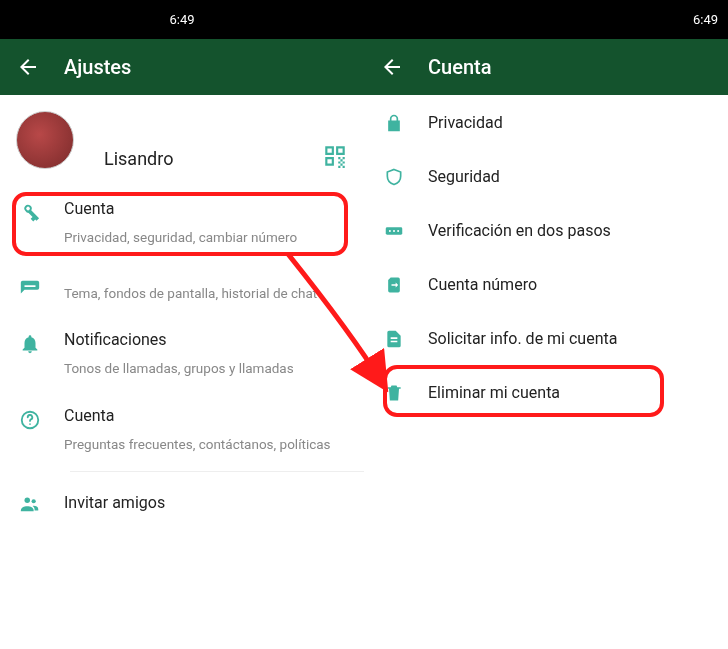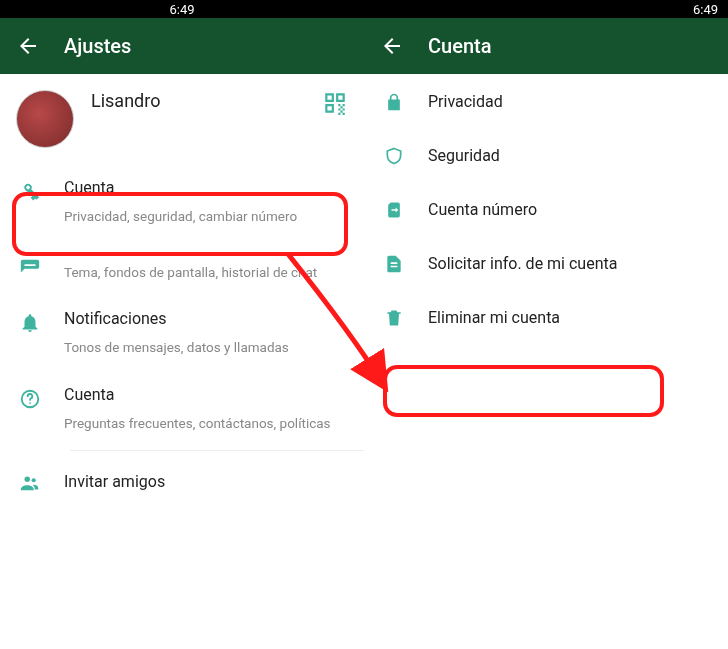--- a/index.html
+++ b/index.html
@@ -1,23 +1,23 @@
 <!DOCTYPE html>
 <html><head>
   <meta charset="utf-8">
   <style>
     * { margin: 0; padding: 0; box-sizing: border-box; font-family: Roboto, -apple-system, sans-serif; }
     body { width: 728px; height: 649px; display: flex; position: relative; background: #fff; overflow: hidden; }
     .pane { width: 50%; height: 100%; position: relative; background: #fff; }
-    .status-bar { height: 18px; background: #000; color: #fff; display: flex; justify-content: flex-end; align-items: center; padding-right: 10px; font-size: 13px; }
+    .status-bar { height: 39px; background: #000; color: #fff; display: flex; justify-content: flex-end; align-items: center; padding-right: 10px; font-size: 13px; }
     .status-bar.left-status { justify-content: center; padding-right: 0; }
     .app-bar { height: 56px; background: #14532d; color: #fff; display: flex; align-items: center; padding: 0 16px; gap: 24px; }
     .app-bar .title { font-size: 20px; font-weight: 500; }
     .back-arrow { cursor: pointer; display:flex; align-items:center; }
-    .profile-row { display: flex; align-items: flex-start; padding: 16px 16px 16px 16px; gap: 17px; }
+    .profile-row { display: flex; align-items: flex-end; padding: 16px 16px 16px 16px; gap: 30px; }
     .avatar { width: 58px; height: 58px; border-radius: 50%; background: radial-gradient(circle at 40% 40%, #b84848, #7a2a2a); border: 1px solid #ccc; }
     .profile-name { flex: 1; font-size: 18px; color: #222; font-weight: 400; }
     .qr { color: #3fb3a0; }
     .list { padding: 0 0 0 0; }
     .item { display: flex; align-items: flex-start; padding: 14px 18px; gap: 22px; position: relative; cursor: pointer; min-height: 48px; }
     .item-single { align-items: center; }
     .item-icon { width: 24px; height: 24px; color: #3fb3a0; flex-shrink: 0; margin-top: 2px; display:flex; align-items:center; justify-content:center;}
     .item-text { flex: 1; }
     .item-title { font-size: 16px; color: #222; }
     .item-sub { font-size: 13.5px; color: #888; margin-top: 10px; line-height: 1.35; }
@@ -79,21 +79,21 @@
     </div>
 
     <div class="item">
       <span class="item-icon">
         <svg width="22" height="22" viewBox="0 0 24 24" fill="currentColor">
             <path d="M12 22a2 2 0 0 0 2-2h-4a2 2 0 0 0 2 2zm6-6V11c0-3.07-1.64-5.64-4.5-6.32V4a1.5 1.5 0 0 0-3 0v.68C7.63 5.36 6 7.92 6 11v5l-2 2v1h16v-1l-2-2z"></path>
           </svg>
       </span>
       <div class="item-text">
         <div class="item-title">Notificaciones</div>
-        <div class="item-sub">Tonos de mensajes, datos y llamadas</div>
+        <div class="item-sub">Tonos de llamadas, grupos y llamadas</div>
       </div>
     </div>
 
 
     <div class="item">
       <span class="item-icon">
         <svg width="22" height="22" viewBox="0 0 24 24" fill="none" stroke="currentColor" stroke-width="2">
             <circle cx="12" cy="12" r="9"></circle>
             <path d="M9.5 9a2.5 2.5 0 1 1 3.5 2.3c-.8.4-1 1-1 1.7" stroke-linecap="round"></path>
             <circle cx="12" cy="16.5" r="0.9" fill="currentColor" stroke="none"></circle>
@@ -154,20 +154,33 @@
       <span class="item-icon">
         <svg width="20" height="20" viewBox="0 0 24 24" fill="none" stroke="currentColor" stroke-width="2">
             <path d="M12 3l8 3v5c0 5-3.5 8.5-8 10-4.5-1.5-8-5-8-10V6l8-3z"></path>
           </svg>
       </span>
       <div class="item-text">
           <div class="item-title">Seguridad</div>
         </div>
     </div>
 
+    <div class="item item-single">
+      <span class="item-icon">
+        <svg width="22" height="22" viewBox="0 0 24 24" fill="currentColor">
+            <rect x="3" y="8" width="18" height="8" rx="1.5"></rect>
+            <circle cx="7.5" cy="12" r="1.1" fill="#fff"></circle>
+            <circle cx="12" cy="12" r="1.1" fill="#fff"></circle>
+            <circle cx="16.5" cy="12" r="1.1" fill="#fff"></circle>
+          </svg>
+      </span>
+      <div class="item-text">
+          <div class="item-title">Verificación en dos pasos</div>
+        </div>
+    </div>
 
     <div class="item item-single">
       <span class="item-icon">
         <svg width="20" height="20" viewBox="0 0 24 24" fill="currentColor">
             <path d="M16 3H8L5 6v13a2 2 0 0 0 2 2h10a2 2 0 0 0 2-2V5a2 2 0 0 0-2-2zm-2 6l3 3-3 3v-2H9v-2h5V9z"></path>
           </svg>
       </span>
       <div class="item-text">
           <div class="item-title">Cuenta número</div>
         </div>

